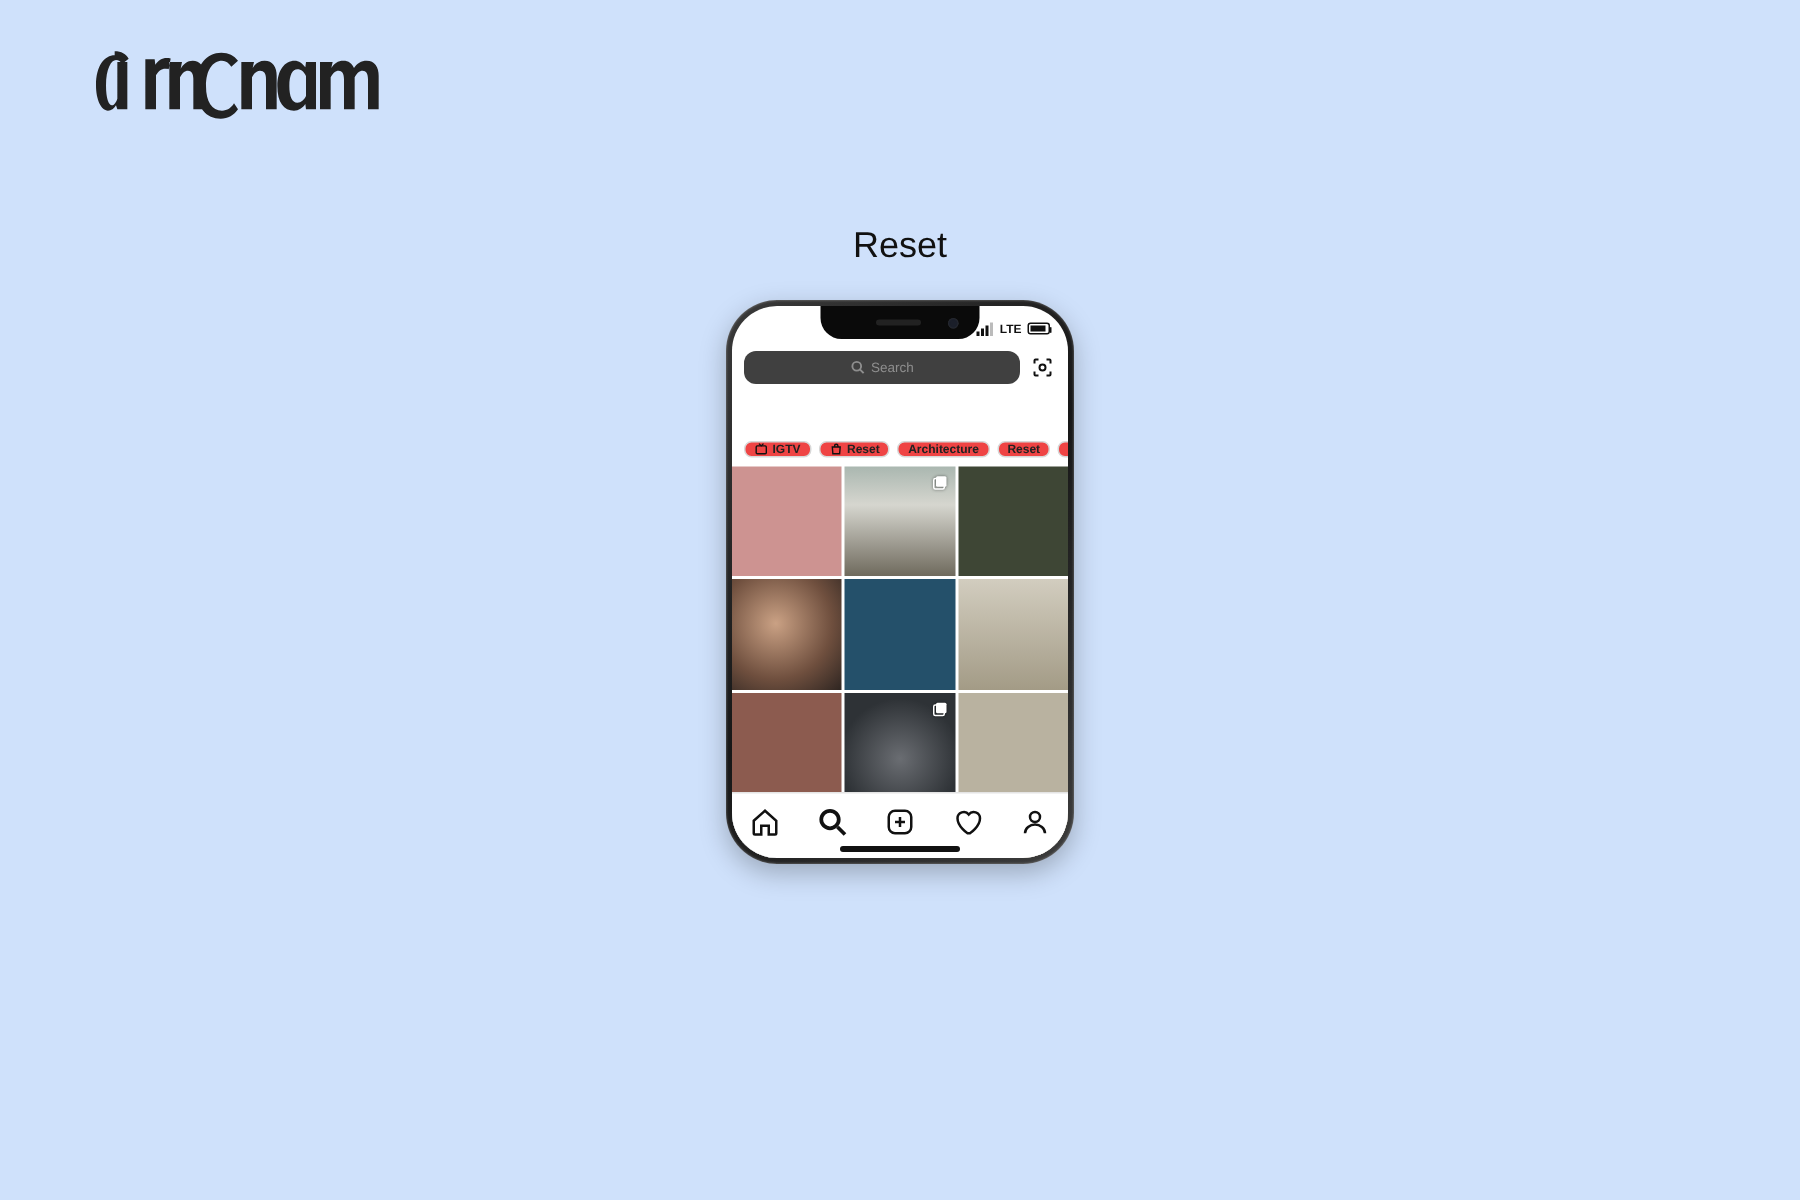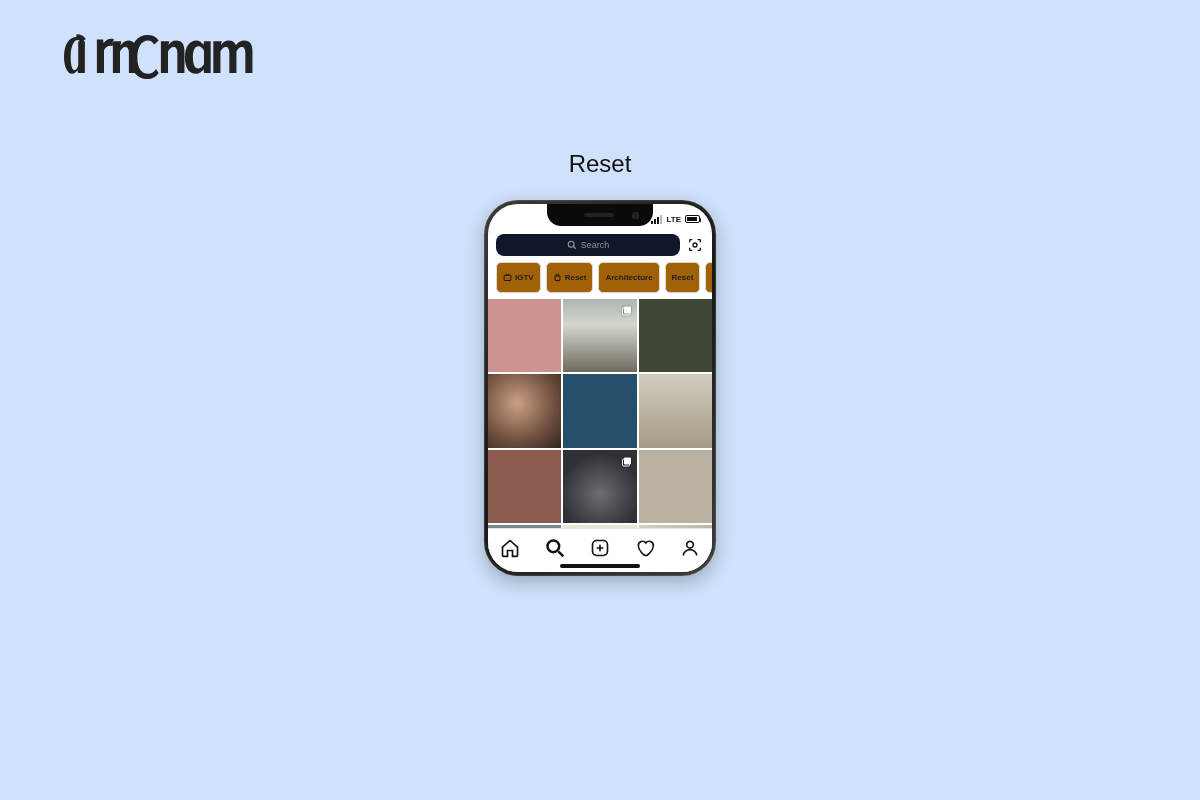--- a/index.html
+++ b/index.html
@@ -88,21 +88,21 @@
   .status-bar .batt::after{content:"";position:absolute;right:-2px;top:2px;width:1.5px;height:4px;background:#111;border-radius:1px;}
   .status-bar .batt i{position:absolute;left:1px;top:1px;width:10px;height:4px;background:#111;}
   .search-row {
     display:flex;
     align-items:center;
     padding: 2px 8px 6px 8px;
     gap:6px;
   }
   .search-box {
     flex:1;
-    background:#0f172a;
+    background:#404040;
     border-radius:8px;
     height:22px;
     display:flex;
     align-items:center;
     justify-content:center;
     gap:4px;
     color:#8e8e8e;
     font-size:9px;
   }
   .search-box svg{flex:none}
@@ -111,29 +111,30 @@
   }
   .chips {
     display:flex;
     gap:5px;
     padding: 0 8px 6px 8px;
     overflow:hidden;
   }
   .chip {
     border:1px solid #d8d8d8;
     border-radius:5px;
-    padding:10px 6px;
+    padding:0 6px;
     font-size:8px;
     font-weight:600;
     color:#222;
     white-space:nowrap;
     display:flex;
     align-items:center;
     gap:3px;
-    background:#a16207;
+    background:#ef4444;
+    margin-top:32px;
   }
   .grid {
     display:grid;
     grid-template-columns: 1fr 1fr 1fr;
     gap:2px;
     background:#fff;
   }
   .tile { aspect-ratio:1/1; position:relative; background-size:cover; background-position:center;}
   .tile .carousel-icon {
     position:absolute; top:4px; right:4px; width:12px; height:12px;

